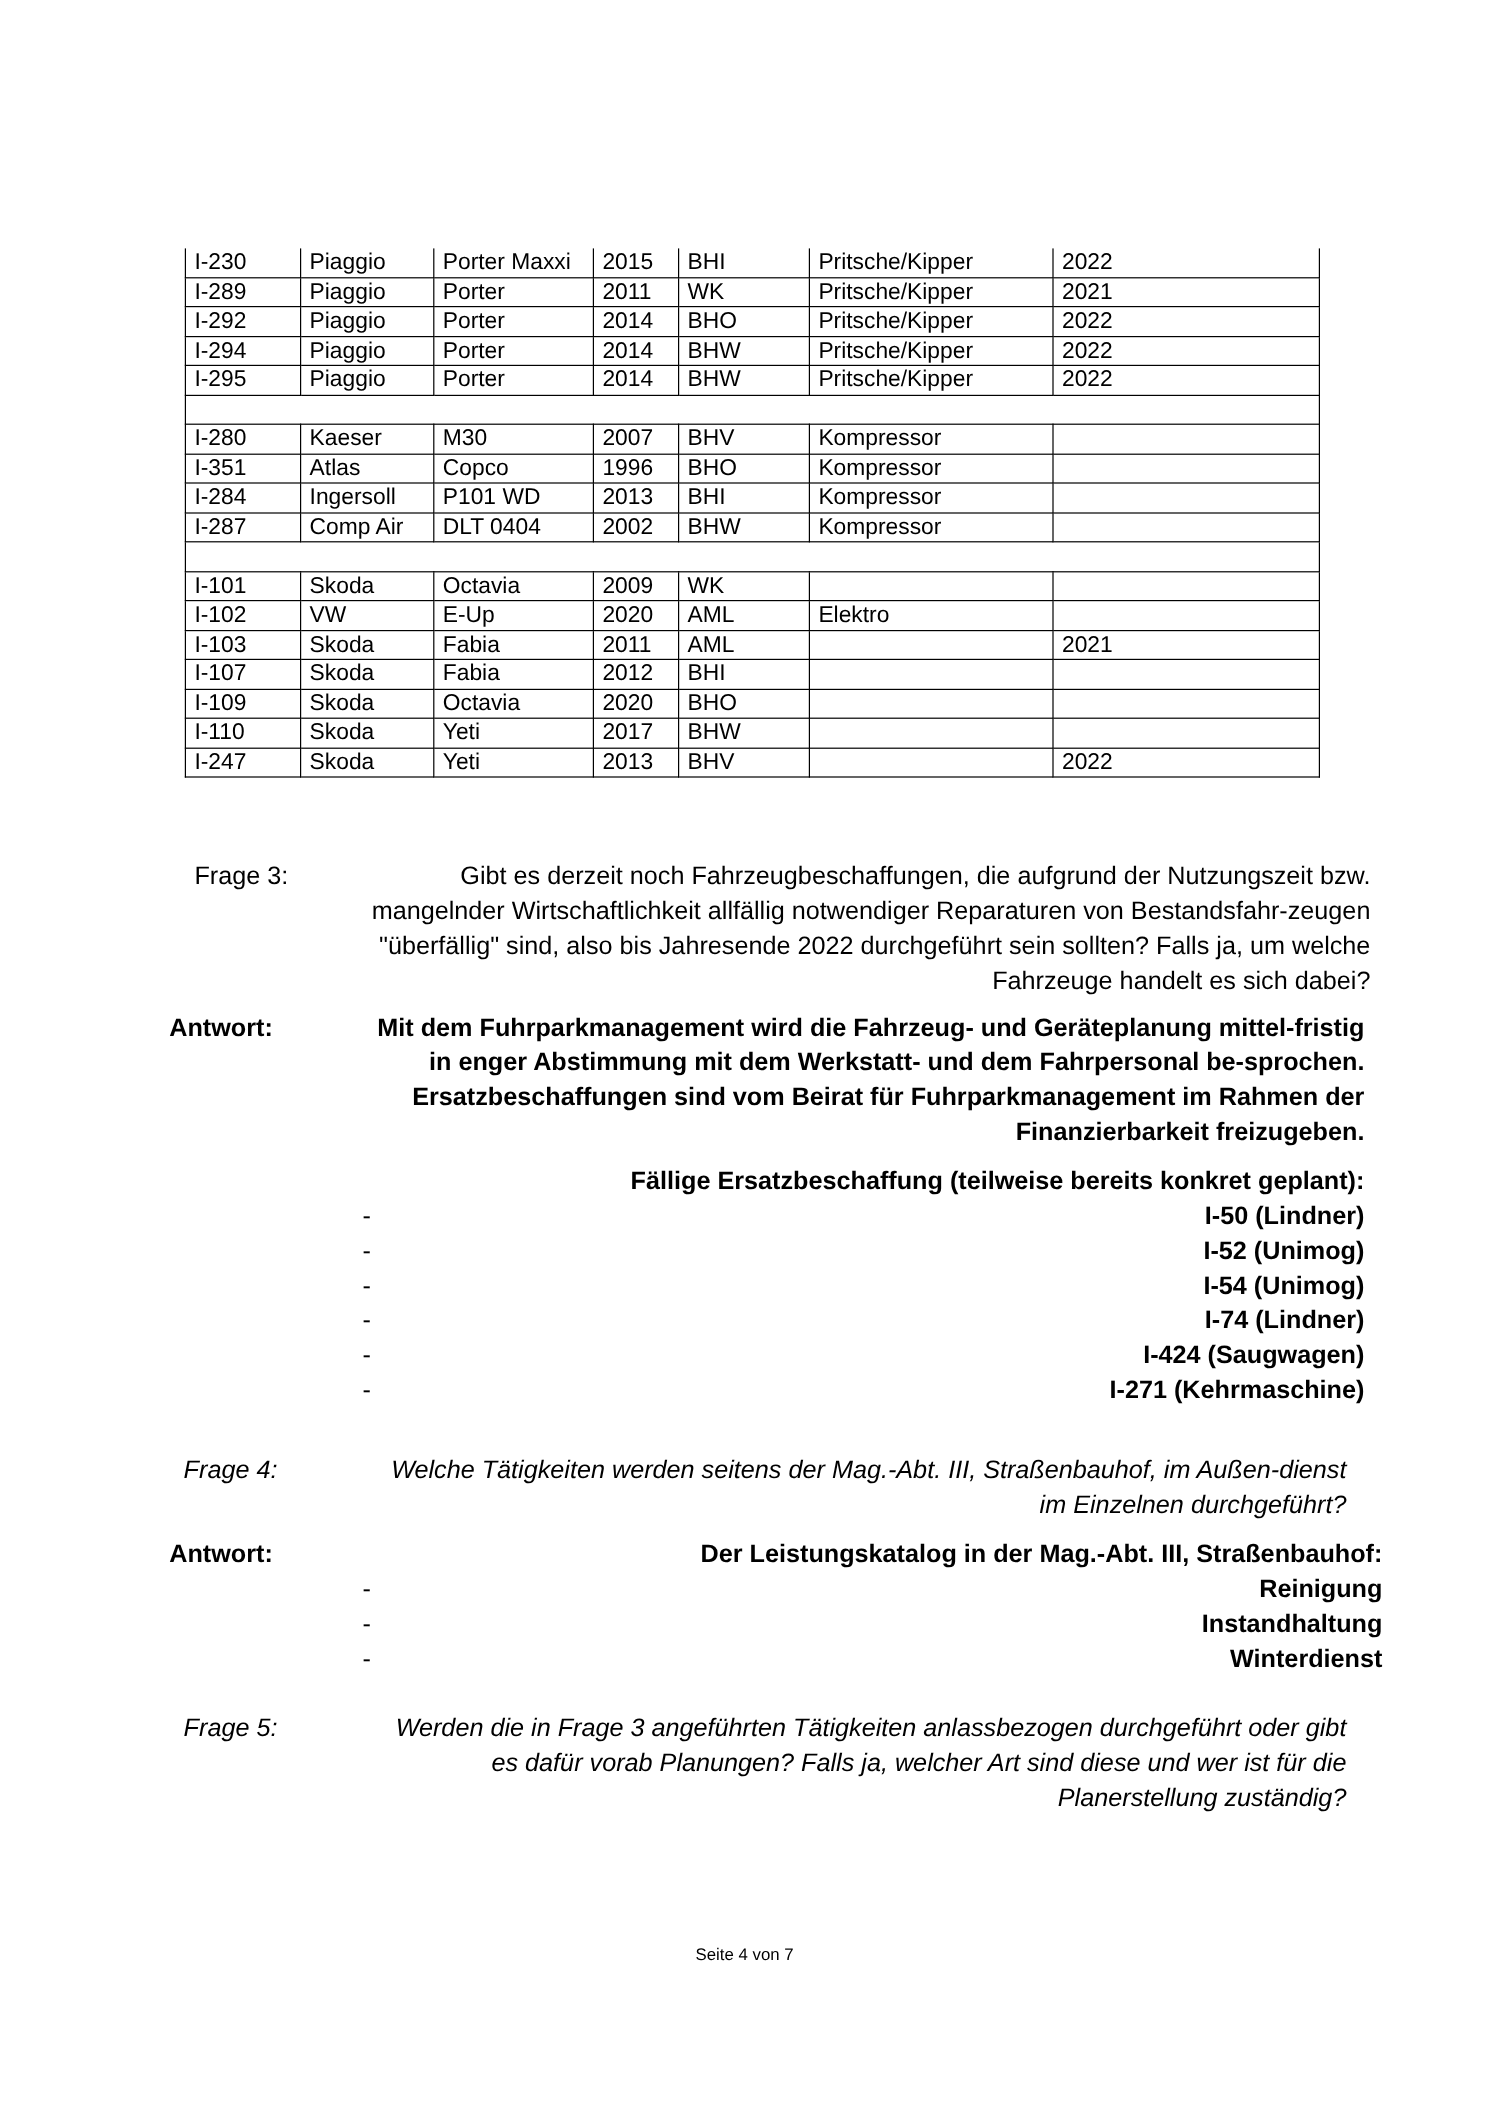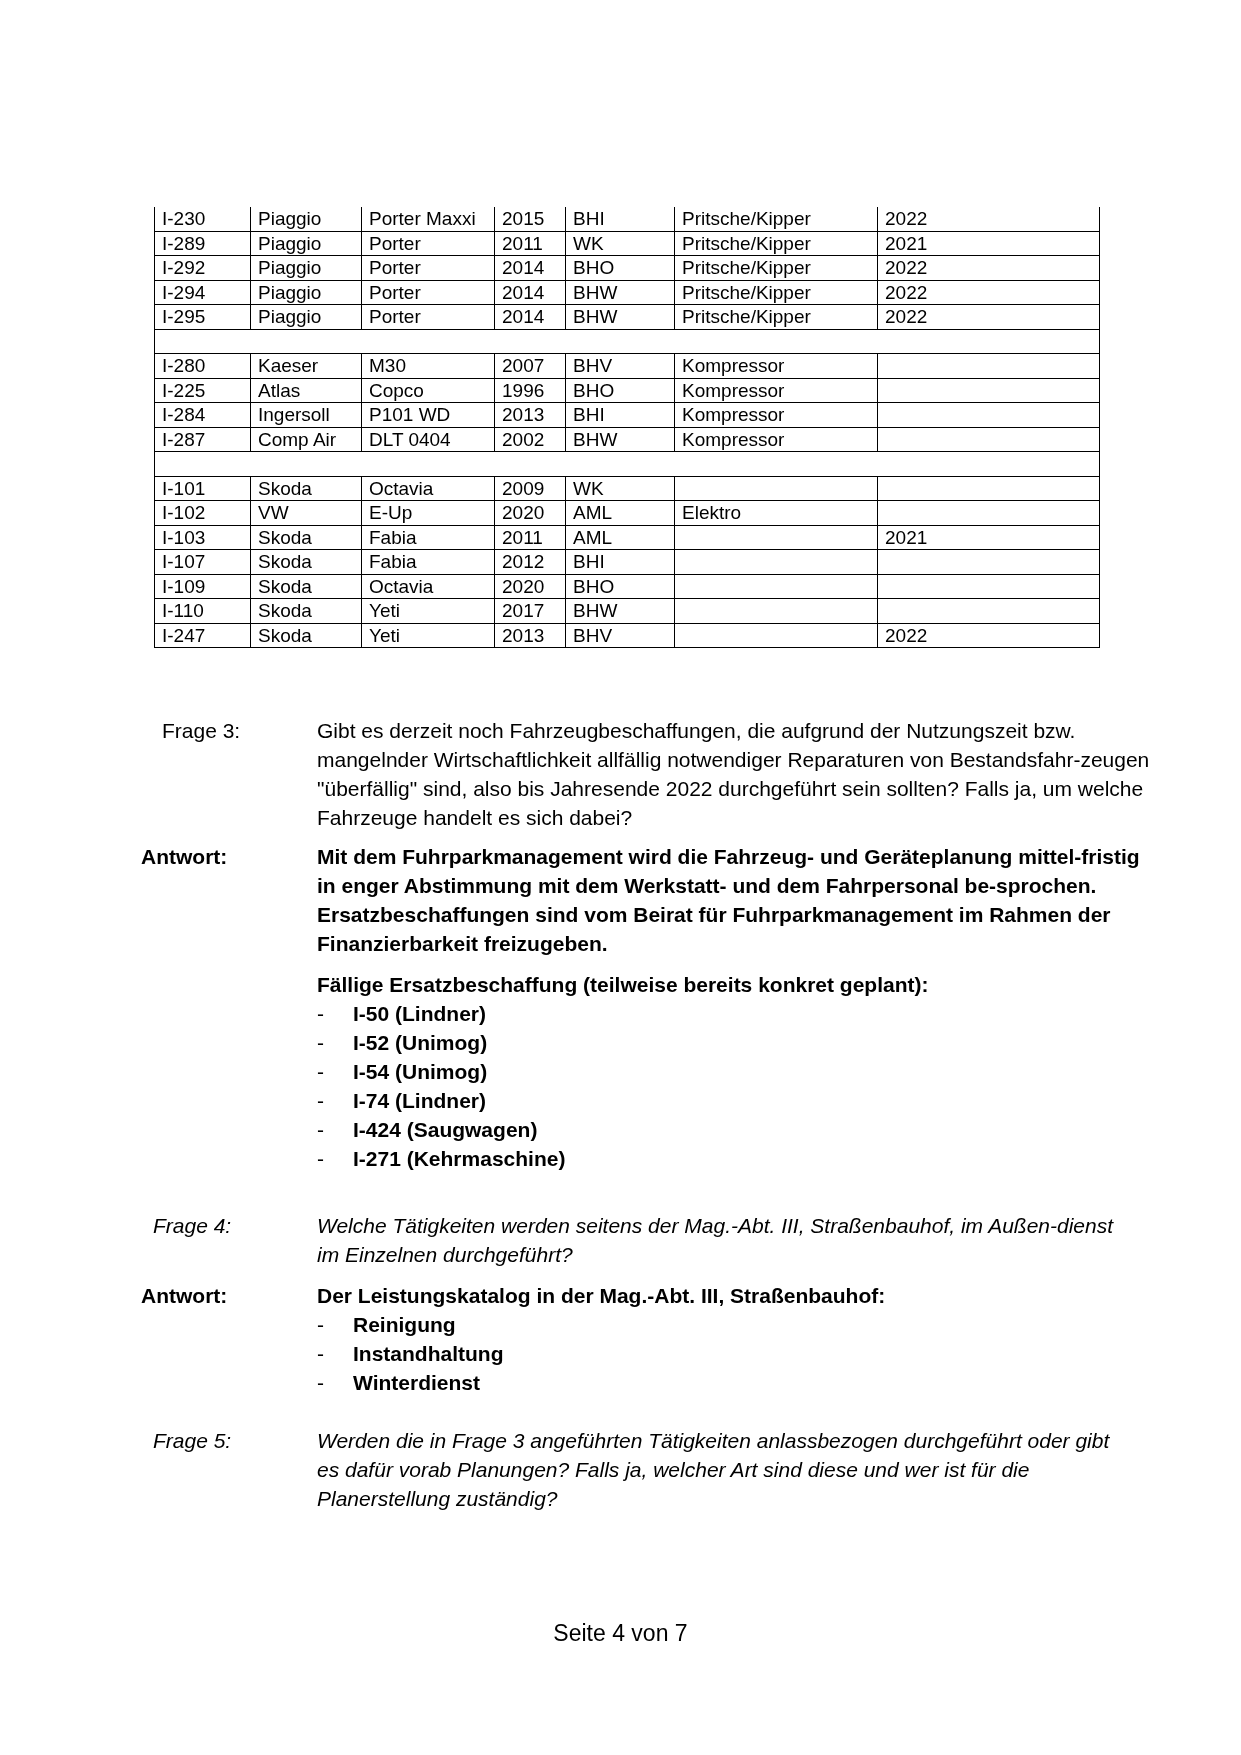--- a/index.html
+++ b/index.html
@@ -30,36 +30,36 @@
     vertical-align: middle;
   }
   .fleet-table tr.spacer td {
     border-left: 1.5px solid #000;
     border-right: 1.5px solid #000;
   }
 
   
   .qa { position: absolute; left: 0; width: 1241px; font-size: 21px; line-height: 29px; }
   .qa .label { position: absolute; top: 0; }
-  .qa .body { position: absolute; left: 317px; top: 0; width: 850px; }
+  .qa .body { position: absolute; left: 302px; top: 0; width: 850px; text-align: right; }
   .italic { font-style: italic; }
   .bold { font-weight: bold; }
   .q-label-std { left: 162px; }
   .q-label-it  { left: 153px; }
   .a-label     { left: 141px; }
 
   .list { margin: 0; padding: 0; list-style: none; }
   .list li { position: relative; padding-left: 36px; }
   .list li .dash { position: absolute; left: 0; top: 0; font-weight: normal; }
 
   .para-gap { height: 12px; }
 
   .footer {
     position: absolute; left: 0; width: 1241px; top: 1620px;
-    text-align: center; font-size: 23px;
+    text-align: center; font-size: 14px;
   }
 </style>
 </head>
 <body>
 
 <div class="page">
 
   <table class="fleet-table">
     <colgroup>
       <col style="width:96px">
@@ -124,21 +124,21 @@
       <tr>
         <td>I-280</td>
         <td>Kaeser</td>
         <td>M30</td>
         <td>2007</td>
         <td>BHV</td>
         <td>Kompressor</td>
         <td></td>
       </tr>
       <tr>
-        <td>I-225</td>
+        <td>I-351</td>
         <td>Atlas</td>
         <td>Copco</td>
         <td>1996</td>
         <td>BHO</td>
         <td>Kompressor</td>
         <td></td>
       </tr>
       <tr>
         <td>I-284</td>
         <td>Ingersoll</td>

